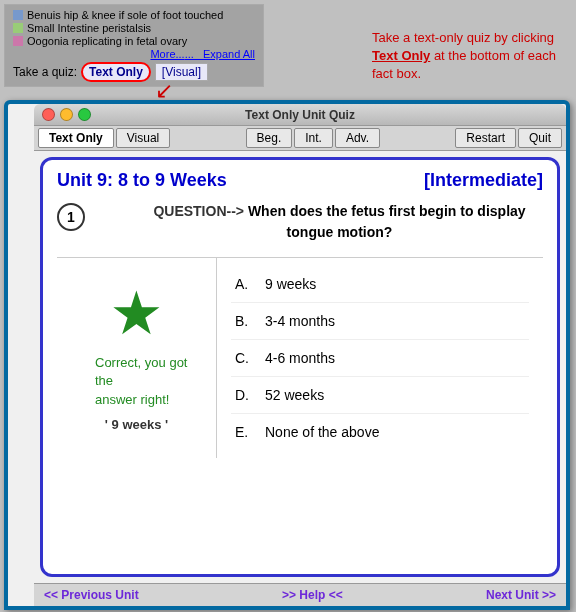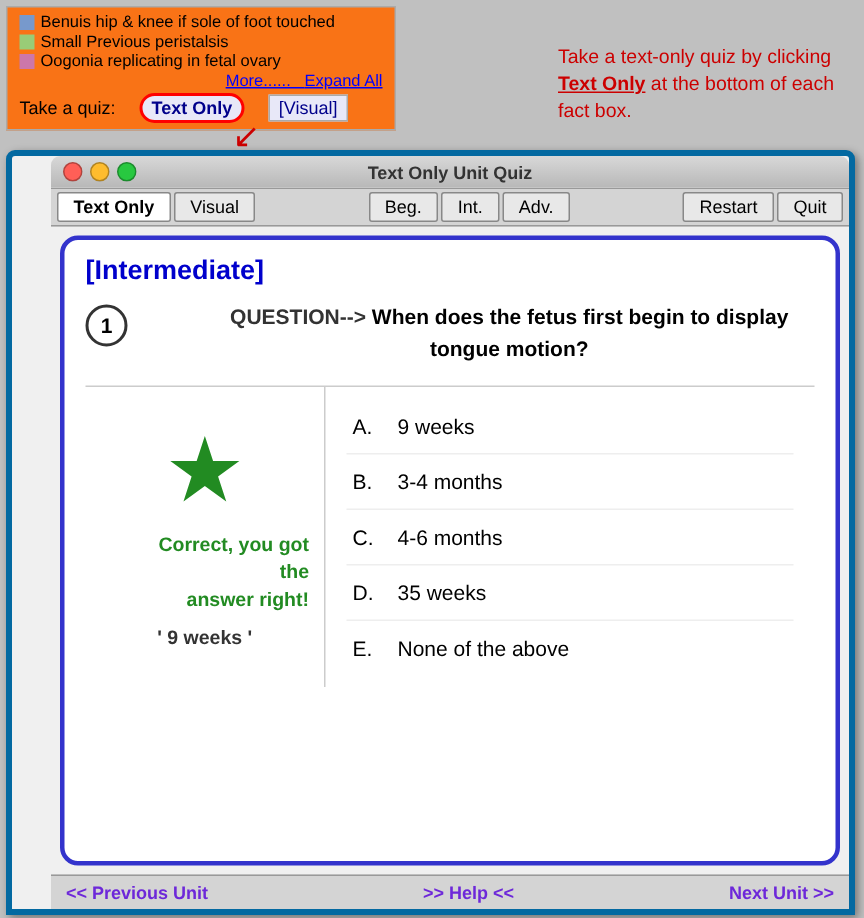--- a/index.html
+++ b/index.html
@@ -8,21 +8,21 @@
       height: 612px;
       font-family: Arial, sans-serif;
       font-size: 13px;
       background: #c0c0c0;
       overflow: hidden;
       position: relative;
     }
 
     
     .top-context {
-      background: #f97316;
+      background: #a3a3a3;
       border: 1px solid #aaa;
       padding: 4px 8px;
       width: 260px;
       margin: 4px 0 0 4px;
       font-size: 11px;
       position: absolute;
       top: 0;
       left: 0;
     }
     .top-context .item {
@@ -40,21 +40,21 @@
     .expand-all {
       color: blue;
       text-decoration: underline;
       cursor: pointer;
       text-align: right;
       font-size: 11px;
     }
     .take-quiz-row {
       display: flex;
       align-items: center;
-      gap: 16px;
+      gap: 4px;
       margin-top: 2px;
       font-size: 12px;
     }
     .text-only-btn {
       border: 2px solid red;
       border-radius: 10px;
       padding: 1px 6px;
       color: #00008b;
       background: #e8e8f8;
       cursor: pointer;
@@ -241,23 +241,23 @@
       justify-content: center;
     }
     .star {
       font-size: 60px;
       color: #228B22;
       line-height: 1;
       margin-bottom: 10px;
     }
     .correct-text {
       color: #228B22;
-      font-weight: bold;
+      font-weight: normal;
       font-size: 13px;
-      text-align: right;
+      text-align: left;
       line-height: 1.4;
       margin-left: 28px;
     }
     .answer-given {
       font-size: 13px;
       font-weight: bold;
       color: #333;
       margin-top: 8px;
       text-align: center;
     }
@@ -303,21 +303,21 @@
 </head>
 <body>
 
 <div class="top-context">
   <div class="item">
     <span class="color-box" style="background:#7799cc;"></span>
     <span>Benuis hip &amp; knee if sole of foot touched</span>
   </div>
   <div class="item">
     <span class="color-box" style="background:#99cc77;"></span>
-    <span>Small Previous peristalsis</span>
+    <span>Small Intestine peristalsis</span>
   </div>
   <div class="item">
     <span class="color-box" style="background:#cc77aa;"></span>
     <span>Oogonia replicating in fetal ovary</span>
   </div>
   <div class="expand-all">
     <span>More...</span>...
     &nbsp;&nbsp;<span>Expand All</span>
   </div>
   <div class="take-quiz-row">
@@ -352,20 +352,21 @@
     <button class="toolbar-btn">Int.</button>
     <button class="toolbar-btn">Adv.</button>
     <div class="toolbar-spacer"></div>
     <button class="toolbar-btn">Restart</button>
     <button class="toolbar-btn">Quit</button>
   </div>
 
   <div class="quiz-content">
 
     <div class="unit-header">
+      <span class="unit-title">Unit 9:   8 to 9 Weeks</span>
       <span class="level-badge">[Intermediate]</span>
     </div>
 
     <div class="question-row">
       <div class="q-number">1</div>
       <div class="q-text">
         <span class="q-label">QUESTION--&gt;</span>
         <span>When does the fetus first begin to display tongue motion?</span>
       </div>
     </div>
@@ -389,21 +390,21 @@
         <div class="answer-option">
           <span class="opt-letter">B.</span>
           <span>3-4 months</span>
         </div>
         <div class="answer-option">
           <span class="opt-letter">C.</span>
           <span>4-6 months</span>
         </div>
         <div class="answer-option">
           <span class="opt-letter">D.</span>
-          <span>35 weeks</span>
+          <span>52 weeks</span>
         </div>
         <div class="answer-option">
           <span class="opt-letter">E.</span>
           <span>None of the above</span>
         </div>
       </div>
     </div>
   </div>
 
   <div class="footer">

